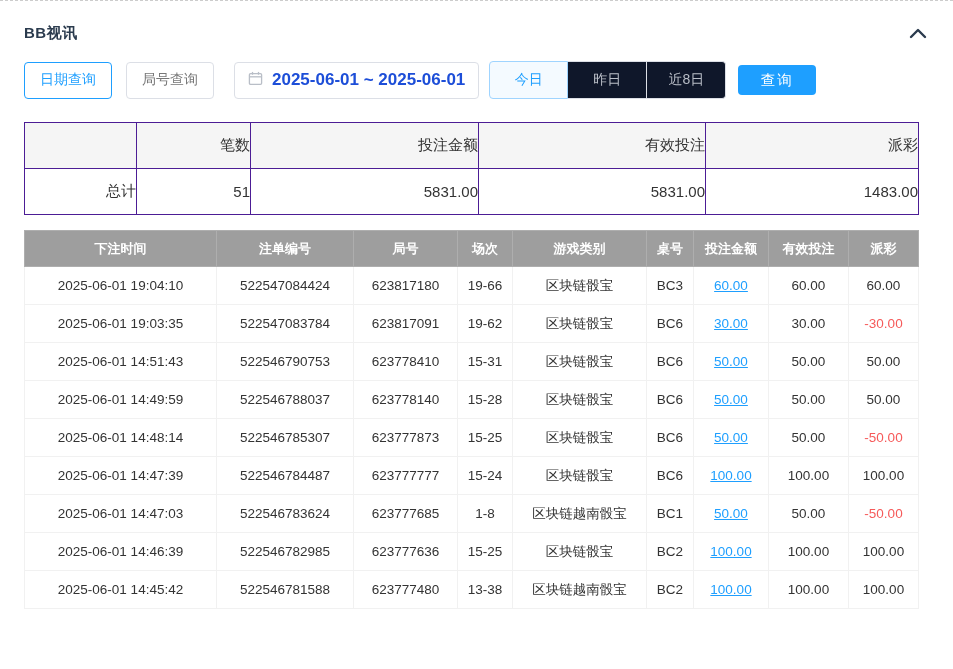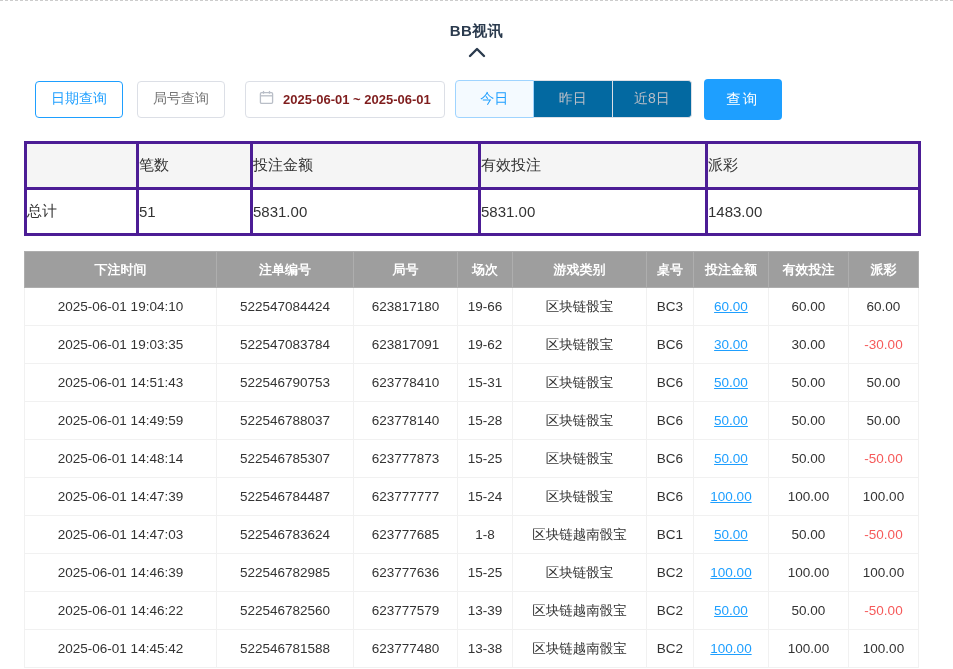--- a/index.html
+++ b/index.html
@@ -9,64 +9,63 @@
     background: #ffffff;
     color: #333;
     overflow: hidden;
   }
   .top-rule { border-top: 1px dashed #cccccc; width: 100%; }
 
   
   .panel-header {
     display: flex; justify-content: space-between; align-items: center;
     margin: 21px 24px 17px 24px;
-    flex-direction: column;
   }
   .panel-title { font-size: 15px; font-weight: 700; color: #2b3b4e; letter-spacing: .5px; }
   .collapse-btn {
     width: 22px; height: 22px; border: none; background: transparent;
     cursor: pointer; display: flex; align-items: center; justify-content: center;
   }
   .collapse-btn svg { display: block; }
 
   
   .filter-bar { display: flex; align-items: center; margin: 0 24px; height: 38px; }
   .btn {
     height: 37px; padding: 0 15px; border-radius: 4px; font-size: 14px;
-    background: #fff; cursor: pointer; font-family: inherit; white-space: nowrap; margin-left: 11px;
+    background: #fff; cursor: pointer; font-family: inherit; white-space: nowrap;
   }
   .btn-outline-primary { border: 1px solid #1e9fff; color: #1e9fff; }
   .btn-outline-plain   { border: 1px solid #dcdfe6; color: #777; margin-left: 14px; }
   .date-input {
     display: flex; align-items: center; gap: 9px;
     height: 37px; margin-left: 20px; padding: 0 13px;
     border: 1px solid #dcdfe6; border-radius: 4px; background: #fff;
     cursor: pointer;
   }
-  .date-input .date-text { font-size: 13px; font-weight: 600; color: #7f1d1d; }
+  .date-input .date-text { font-size: 17px; font-weight: 600; color: #1d4ed8; }
   .segmented { display: flex; margin-left: 10px; }
   .seg {
     height: 38px; width: 79px; font-size: 14px; font-family: inherit;
-    background: #0369a1; border: 1px solid #dcdfe6; border-left-width: 0;
+    background: #0f172a; border: 1px solid #dcdfe6; border-left-width: 0;
     color: #b9bec7; cursor: pointer;
   }
   .seg:first-child { border-left-width: 1px; border-radius: 4px 0 0 4px; }
   .seg:last-child { border-radius: 0 4px 4px 0; }
   .seg.active { color: #1e9fff; border: 1px solid #9fd4ff; background: #f4faff; }
   .btn-search {
-    height: 41px; width: 78px; margin-left: 12px; border: none; border-radius: 4px;
+    height: 30px; width: 78px; margin-left: 12px; border: none; border-radius: 4px;
     background: #1e9fff; color: #fff; font-size: 14.5px; cursor: pointer; font-family: inherit;
     letter-spacing: 2px;
   }
 
   
   table { border-collapse: collapse; table-layout: fixed; }
   .summary-table { width: 894px; margin: 23px 24px 0 24px; }
   .summary-table th, .summary-table td {
-    border: 3px solid #4c1d95; height: 46px; text-align: left;
+    border: 1px solid #4c1d95; height: 46px; text-align: right;
     font-size: 15px; font-weight: 400; color: #333;
   }
   .summary-table thead th { background: #f5f5f5; }
 
   
   .bet-table { width: 894px; margin: 15px 24px 0 24px; }
   .bet-table th {
     background: #9e9e9e; color: #fff; font-size: 13px; font-weight: 700;
     height: 36px; border: 1px solid #aeaeae; text-align: center;
   }
@@ -254,31 +253,20 @@
         <td>522546782985</td>
         <td>623777636</td>
         <td>15-25</td>
         <td>区块链骰宝</td>
         <td>BC2</td>
         <td class="amount-link">100.00</td>
         <td>100.00</td>
         <td>100.00</td>
       </tr>
       <tr>
-        <td>2025-06-01 14:46:22</td>
-        <td>522546782560</td>
-        <td>623777579</td>
-        <td>13-39</td>
-        <td>区块链越南骰宝</td>
-        <td>BC2</td>
-        <td class="amount-link">50.00</td>
-        <td>50.00</td>
-        <td class="neg">-50.00</td>
-      </tr>
-      <tr>
         <td>2025-06-01 14:45:42</td>
         <td>522546781588</td>
         <td>623777480</td>
         <td>13-38</td>
         <td>区块链越南骰宝</td>
         <td>BC2</td>
         <td class="amount-link">100.00</td>
         <td>100.00</td>
         <td>100.00</td>
       </tr>

